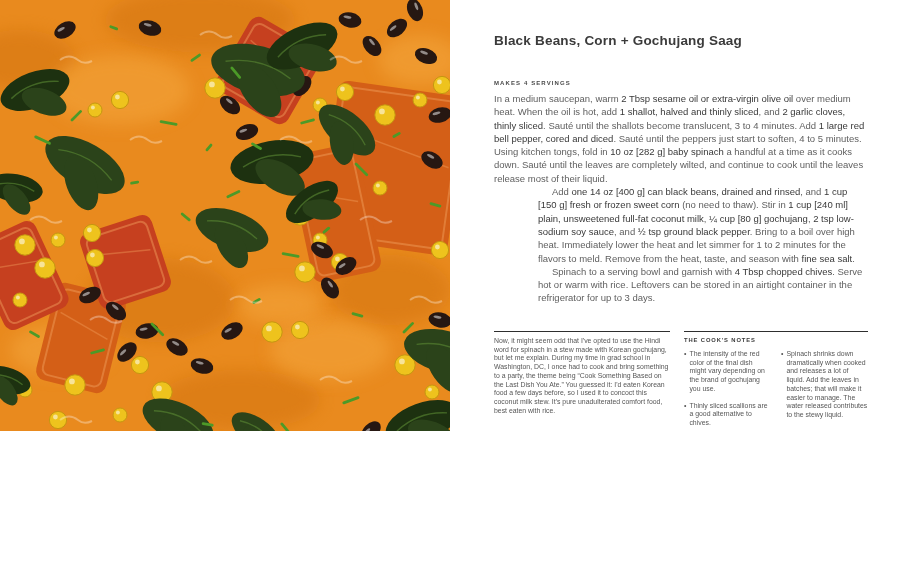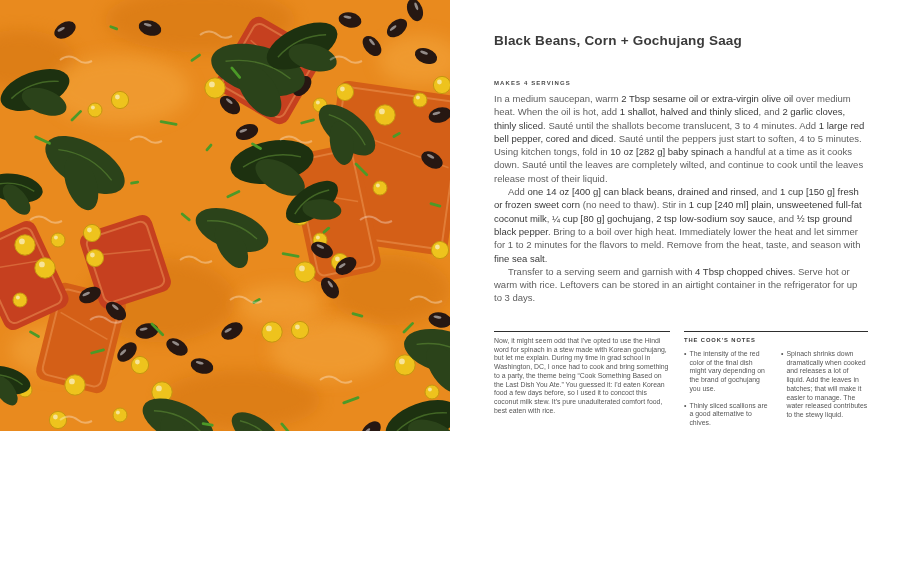--- a/index.html
+++ b/index.html
@@ -6,21 +6,21 @@
   .spread{position:relative;width:900px;height:431px;background:#ffffff;overflow:hidden;
           font-family:"Liberation Sans",sans-serif;}
   .photo{position:absolute;left:0;top:0;width:450px;height:563px;overflow:hidden;background:#e98a1e;}
   .photo svg{display:block;width:450px;height:563px;}
   .page{position:absolute;left:450px;top:0;width:450px;height:563px;background:#ffffff;}
   .title{position:absolute;left:44px;top:33px;font-size:13.5px;font-weight:700;color:#3b3b3b;
          letter-spacing:.2px;white-space:nowrap;}
   .recipe{position:absolute;left:44px;top:80px;width:373px;}
   .servings{font-size:6px;font-weight:700;color:#4a4a4a;letter-spacing:1.1px;margin:0 0 6px 0;}
   .para{margin:0;font-size:9.5px;line-height:13.3px;color:#606060;text-align:left;}
-  .para.indent{text-indent:14px;}
+  .para.indent{text-indent:14px;margin-left:44px;}
   .para .b{font-weight:400;color:#393939;}
   .notes{position:absolute;left:44px;top:331px;width:374px;display:flex;gap:14px;}
   .headnote{width:176px;flex:0 0 176px;}
   .rule{border:none;border-top:1px solid #2e2e2e;margin:0 0 5px 0;}
   .headnote p{margin:0;font-size:6.9px;line-height:8.7px;color:#565656;}
   .cooks{flex:1;}
   .cn-head{font-size:5.8px;font-weight:700;letter-spacing:.9px;color:#3a3a3a;margin:3px 0 7px 0;}
   .cn-cols{display:flex;gap:10px;}
   .cn-col{flex:1;display:flex;flex-direction:column;gap:8px;}
   .cn-item{display:flex;font-size:6.9px;line-height:8.7px;color:#565656;}
@@ -500,21 +500,21 @@
       </svg>
     </div>
 
   <div class="page">
     <div class="title">Black Beans, Corn + Gochujang Saag</div>
 
     <div class="recipe">
       <div class="servings">MAKES 4 SERVINGS</div>
       <p class="para"><span>In a medium saucepan, warm </span><span class="b">2 Tbsp sesame oil or extra-virgin olive oil</span><span> over medium heat. When the oil is hot, add </span><span class="b">1 shallot, halved and thinly sliced</span><span>, and </span><span class="b">2 garlic cloves, thinly sliced</span><span>. Sauté until the shallots become translucent, 3 to 4 minutes. Add </span><span class="b">1 large red bell pepper, cored and diced</span><span>. Sauté until the peppers just start to soften, 4 to 5 minutes. Using kitchen tongs, fold in </span><span class="b">10 oz [282 g] baby spinach</span><span> a handful at a time as it cooks down. Sauté until the leaves are completely wilted, and continue to cook until the leaves release most of their liquid.</span></p>
       <p class="para indent"><span>Add </span><span class="b">one 14 oz [400 g] can black beans, drained and rinsed</span><span>, and </span><span class="b">1 cup [150 g] fresh or frozen sweet corn</span><span> (no need to thaw). Stir in </span><span class="b">1 cup [240 ml] plain, unsweetened full-fat coconut milk</span><span>, </span><span class="b">¼ cup [80 g] gochujang</span><span>, </span><span class="b">2 tsp low-sodium soy sauce</span><span>, and </span><span class="b">½ tsp ground black pepper</span><span>. Bring to a boil over high heat. Immediately lower the heat and let simmer for 1 to 2 minutes for the flavors to meld. Remove from the heat, taste, and season with </span><span class="b">fine sea salt</span><span>.</span></p>
-      <p class="para indent"><span>Transfer to a serving seem and garnish with </span><span class="b">4 Tbsp chopped chives</span><span>. Serve hot or warm with rice. Leftovers can be stored in an airtight container in the refrigerator for up to 3 days.</span></p>
+      <p class="para indent"><span>Spinach to a serving bowl and garnish with </span><span class="b">4 Tbsp chopped chives</span><span>. Serve hot or warm with rice. Leftovers can be stored in an airtight container in the refrigerator for up to 3 days.</span></p>
     </div>
 
     <div class="notes">
       <div class="headnote">
         <hr class="rule">
         <p>Now, it might seem odd that I've opted to use the Hindi word for spinach in a stew made with Korean gochujang, but let me explain. During my time in grad school in Washington, DC, I once had to cook and bring something to a party, the theme being “Cook Something Based on the Last Dish You Ate.” You guessed it: I'd eaten Korean food a few days before, so I used it to concoct this coconut milk stew. It's pure unadulterated comfort food, best eaten with rice.</p>
       </div>
       <div class="cooks">
         <hr class="rule">
         <div class="cn-head">THE COOK'S NOTES</div>

